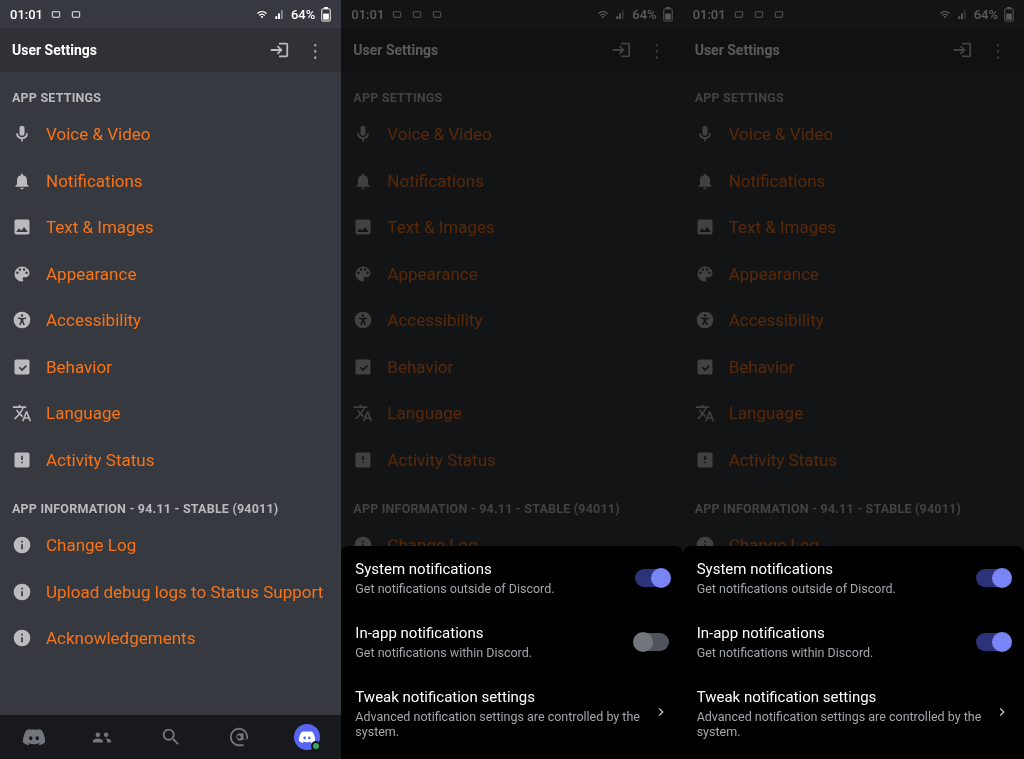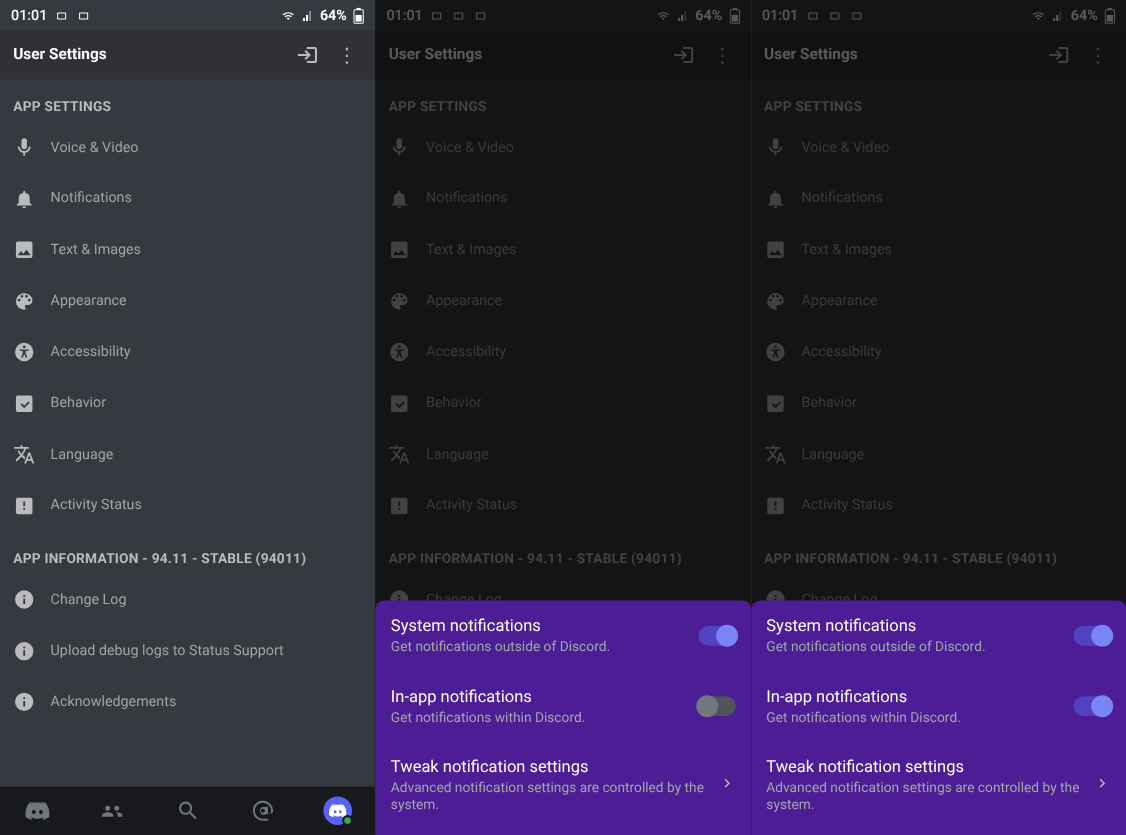--- a/index.html
+++ b/index.html
@@ -38,21 +38,21 @@
   justify-content: space-between;
   padding: 0 10px;
   font-size: 13px;
   font-weight: 500;
   color: #fff;
   background: #36393f;
   z-index: 20;
 }
 .pane:nth-child(1) .statusbar { background: #36393f; }
 .sb-left { display: flex; align-items: center; gap: 6px; }
-.sb-right { display: flex; align-items: center; gap: 4px; font-weight: bold; }
+.sb-right { display: flex; align-items: center; gap: 4px; }
 .sb-ico { width: 14px; height: 11px; display: inline-flex; align-items: center; }
 .sb-ico svg { width: 14px; height: 11px; fill: #fff; }
 .sb-batt { width: 10px; height: 15px; margin-left: 2px; position: relative; }
 .sb-batt svg { width: 10px; height: 15px; }
 
 
 .header {
   height: 44px;
   display: flex;
   align-items: center;
@@ -95,22 +95,22 @@
 }
 .row-ico {
   width: 34px;
   display: flex;
   align-items: center;
   justify-content: flex-start;
   color: #b9bbbe;
 }
 .row-ico svg { width: 20px; height: 20px; fill: currentColor; }
 .row-label {
-  font-size: 13px;
-  color: #a3a3a3;
+  font-size: 17px;
+  color: #f97316;
 }
 
 
 .bottomnav {
   height: 44px;
   background: #18191c;
   display: flex;
   z-index: 20;
 }
 .nav-item {
@@ -142,21 +142,21 @@
   border: 2px solid #18191c;
   bottom: -1px; right: -1px;
 }
 
 
 .sheet {
   position: absolute;
   bottom: 0;
   left: 0;
   right: 0;
-  background: #4c1d95;
+  background: #000000;
   z-index: 30;
   border-top-left-radius: 8px;
   border-top-right-radius: 8px;
   padding-bottom: 6px;
 }
 .sheet-row {
   display: flex;
   align-items: center;
   padding: 14px 14px;
   gap: 10px;

